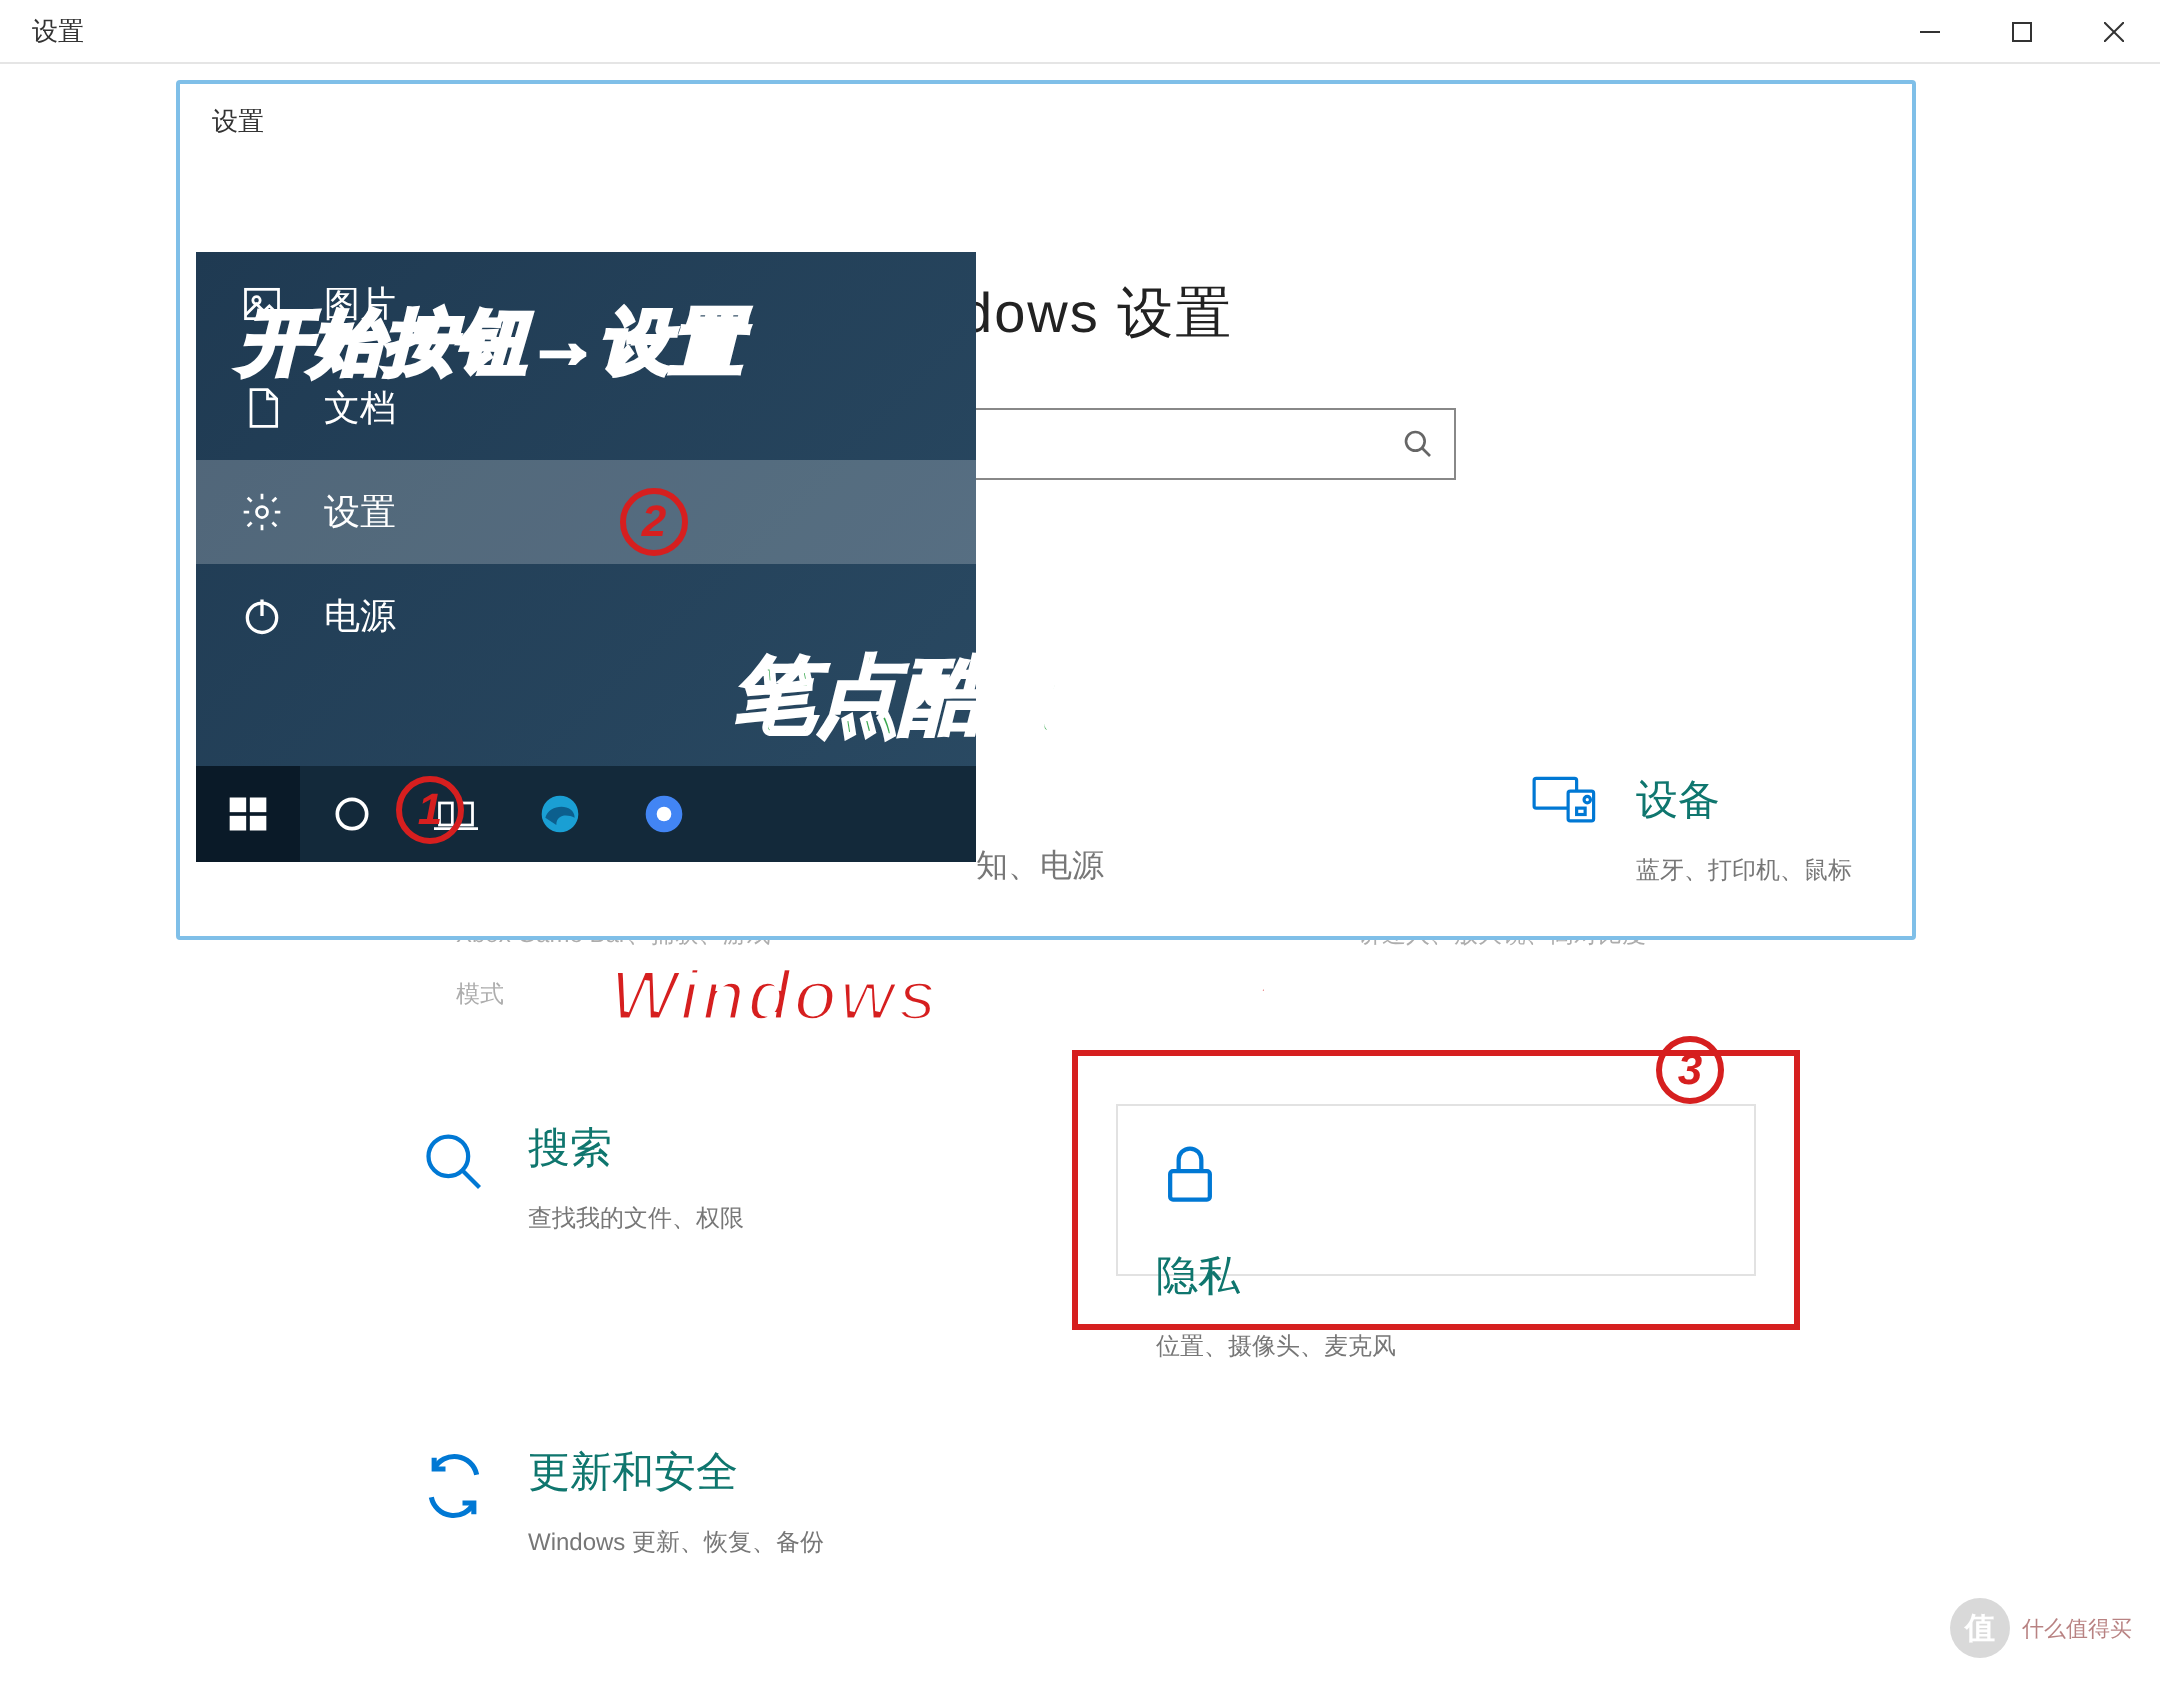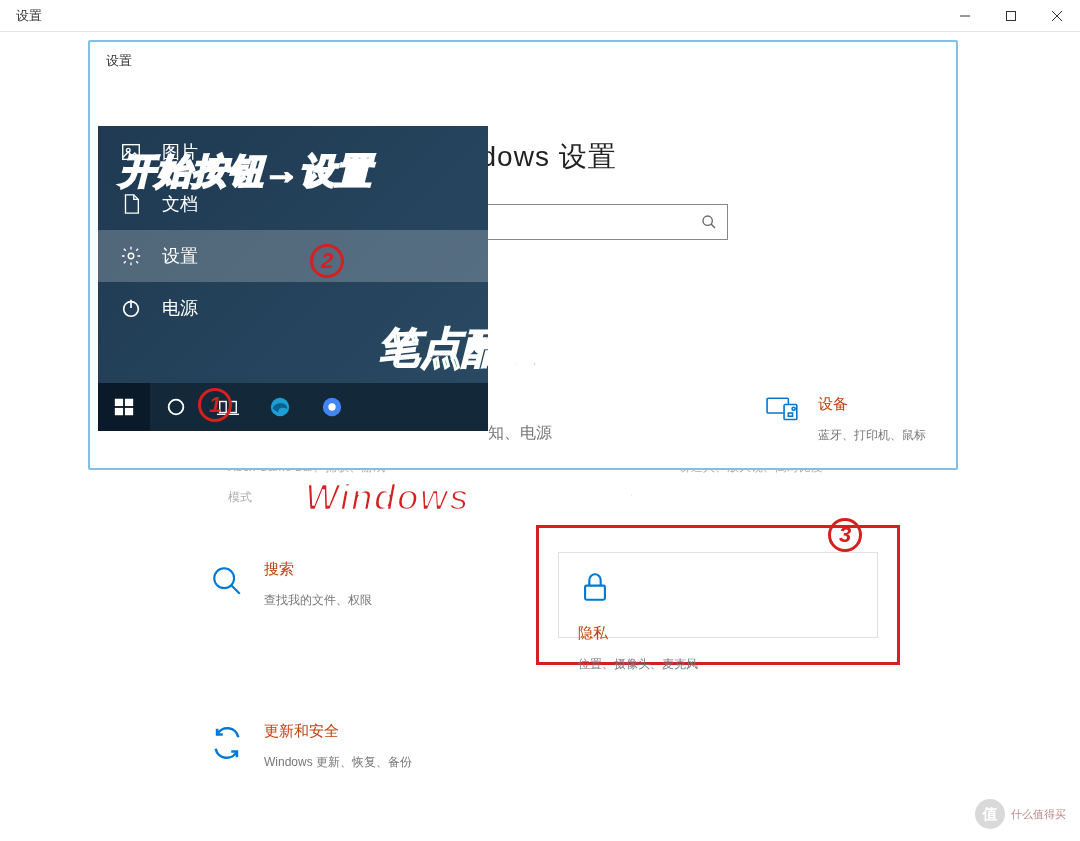--- a/index.html
+++ b/index.html
@@ -14,39 +14,39 @@
 
 
 .inner-window { position: absolute; top: 40px; left: 88px; width: 870px; height: 430px; background: #fff; border: 2px solid #7fbfe8; border-radius: 2px; }
 .inner-title { padding: 10px 16px; font-size: 13px; color: #333; }
 .inner-heading { text-align: center; font-size: 28px; font-weight: 300; margin-top: 58px; margin-bottom: 28px; color: #222; letter-spacing: 1px; }
 .search-box { margin: 0 auto; width: 410px; height: 36px; border: 1px solid #888; display: flex; align-items: center; padding: 0 10px 0 12px; }
 .search-input { flex: 1; border: none; outline: none; font-size: 14px; background: transparent; }
 .search-icon { color: #555; }
 .inner-category-partial { position: absolute; right: 30px; bottom: 24px; display: flex; gap: 18px; align-items: flex-start; }
 .inner-category-partial .cat-icon { color: #0078d4; width: 34px; height: 34px; }
-.cat-text .cat-title { font-size: 15px; color: #c2410c; }
+.cat-text .cat-title { font-size: 21px; color: #0f766e; }
 .cat-text .cat-sub { font-size: 12px; color: #777; margin-top: 13px; }
 .inner-partial-left { position: absolute; left: 398px; bottom: 24px; font-size: 16px; color: #777; }
 
 
 .start-menu { position: absolute; top: 126px; left: 98px; width: 390px; height: 305px; background: linear-gradient(135deg,#1f3a52 0%, #2a4a63 100%); color: #fff; }
 .sm-item { display: flex; align-items: center; gap: 20px; padding: 14px 22px; font-size: 18px; }
 .sm-item.highlight { background: rgba(255,255,255,0.22); }
 .sm-item .sm-icon { width: 22px; height: 22px; }
 .taskbar { position: absolute; bottom: 0; left: 0; right: 0; height: 48px; background: #13293a; display: flex; align-items: center; }
 .tb-btn { width: 52px; height: 48px; display: flex; align-items: center; justify-content: center; }
 .tb-btn svg { width: 22px; height: 22px; }
 
 
 .anno { position: absolute; font-weight: 900; font-style: italic; -webkit-text-stroke: 2.5px #fff; }
 .anno.red { color: #d61f1f; }
 .anno.green { color: #3aa84f; }
 .anno-big1 { top: 148px; left: 120px; font-size: 35px; letter-spacing: 1px; }
-.anno-watermark { top: 320px; left: 378px; font-size: 42px; font-style: italic; -webkit-text-stroke: 1.5px #fff; font-family: "STKaiti","KaiTi",serif; }
+.anno-watermark { top: 320px; left: 366px; font-size: 42px; font-style: italic; -webkit-text-stroke: 1.5px #fff; font-family: "STKaiti","KaiTi",serif; }
 .anno-big2 { top: 474px; left: 305px; font-size: 36px; letter-spacing: 1px; }
 .circ-num { position: absolute; width: 34px; height: 34px; border: 3.5px solid #d61f1f; border-radius: 50%; color: #d61f1f; font-weight: 900; font-size: 22px; display: flex; align-items: center; justify-content: center; background: rgba(255,255,255,0.0); font-style: italic; }
 .circ1 { top: 388px; left: 198px; }
 .circ2 { top: 244px; left: 310px; }
 .circ3 { top: 518px; left: 828px; }
 
 
 .categories { position: absolute; top: 446px; left: 228px; right: 100px; }
 .cat-row { display: flex; gap: 90px; margin-bottom: 56px; }
 .cat { display: flex; gap: 20px; align-items: flex-start; width: 340px; }

